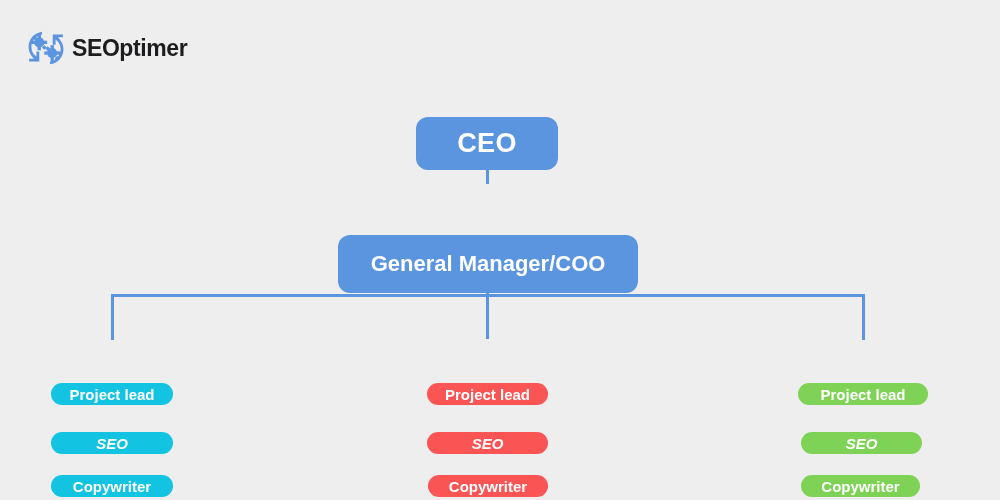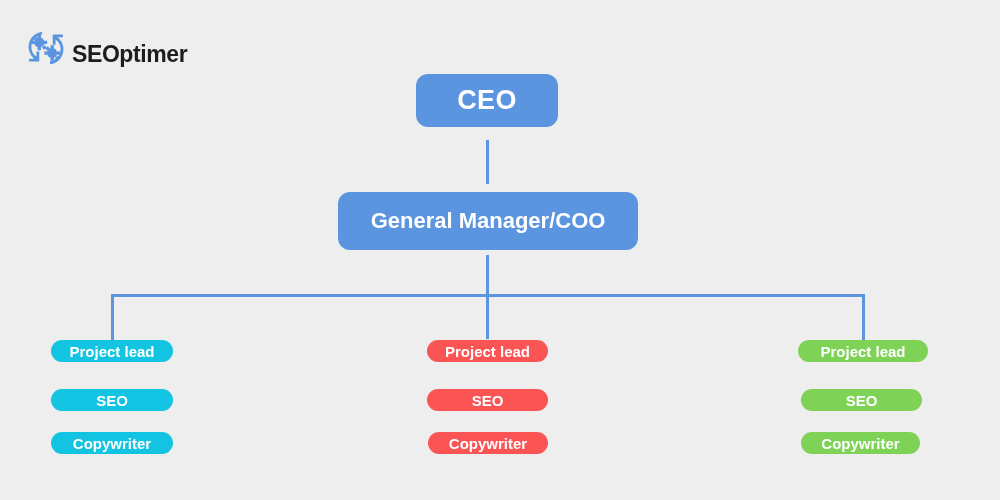--- a/index.html
+++ b/index.html
@@ -18,21 +18,21 @@
     width: 1000px;
     height: 500px;
   }
 
   
   #brand {
     position: absolute;
     left: 28px;
     top: 30px;
     display: flex;
-    align-items: flex-end;
+    align-items: center;
     gap: 8px;
   }
   #brand .logo-mark {
     width: 36px;
     height: 36px;
     display: block;
   }
   #brand .logo-text {
     font-size: 23px;
     font-weight: bold;
@@ -55,20 +55,21 @@
     position: absolute;
     box-sizing: border-box;
     display: flex;
     align-items: center;
     justify-content: center;
     color: #ffffff;
     font-weight: bold;
     text-align: center;
     white-space: nowrap;
     line-height: 1;
+    margin-top: 43px;
   }
 
   .node-ceo {
     left: 416px;
     top: 74px;
     width: 142px;
     height: 53px;
     border-radius: 12px;
     background: #5b95e0;
     font-size: 27px;
@@ -84,21 +85,21 @@
     background: #5b95e0;
     font-size: 22px;
   }
 
   .leaf {
     height: 22px;
     border-radius: 19px;
     font-size: 15px;
   }
   .leaf-lead  { top: 340px; }
-  .leaf-seo   { top: 389px; }
+  .leaf-seo   { top: 389px; font-style: italic; }
   .leaf-copy  { top: 432px; }
 
   
   .col-1 { background: #12c3e2; }
   .col-1.leaf-lead { left: 51px;  width: 122px; }
   .col-1.leaf-seo  { left: 51px;  width: 122px; }
   .col-1.leaf-copy { left: 51px;  width: 122px; }
 
   
   .col-2 { background: #fa5455; }

